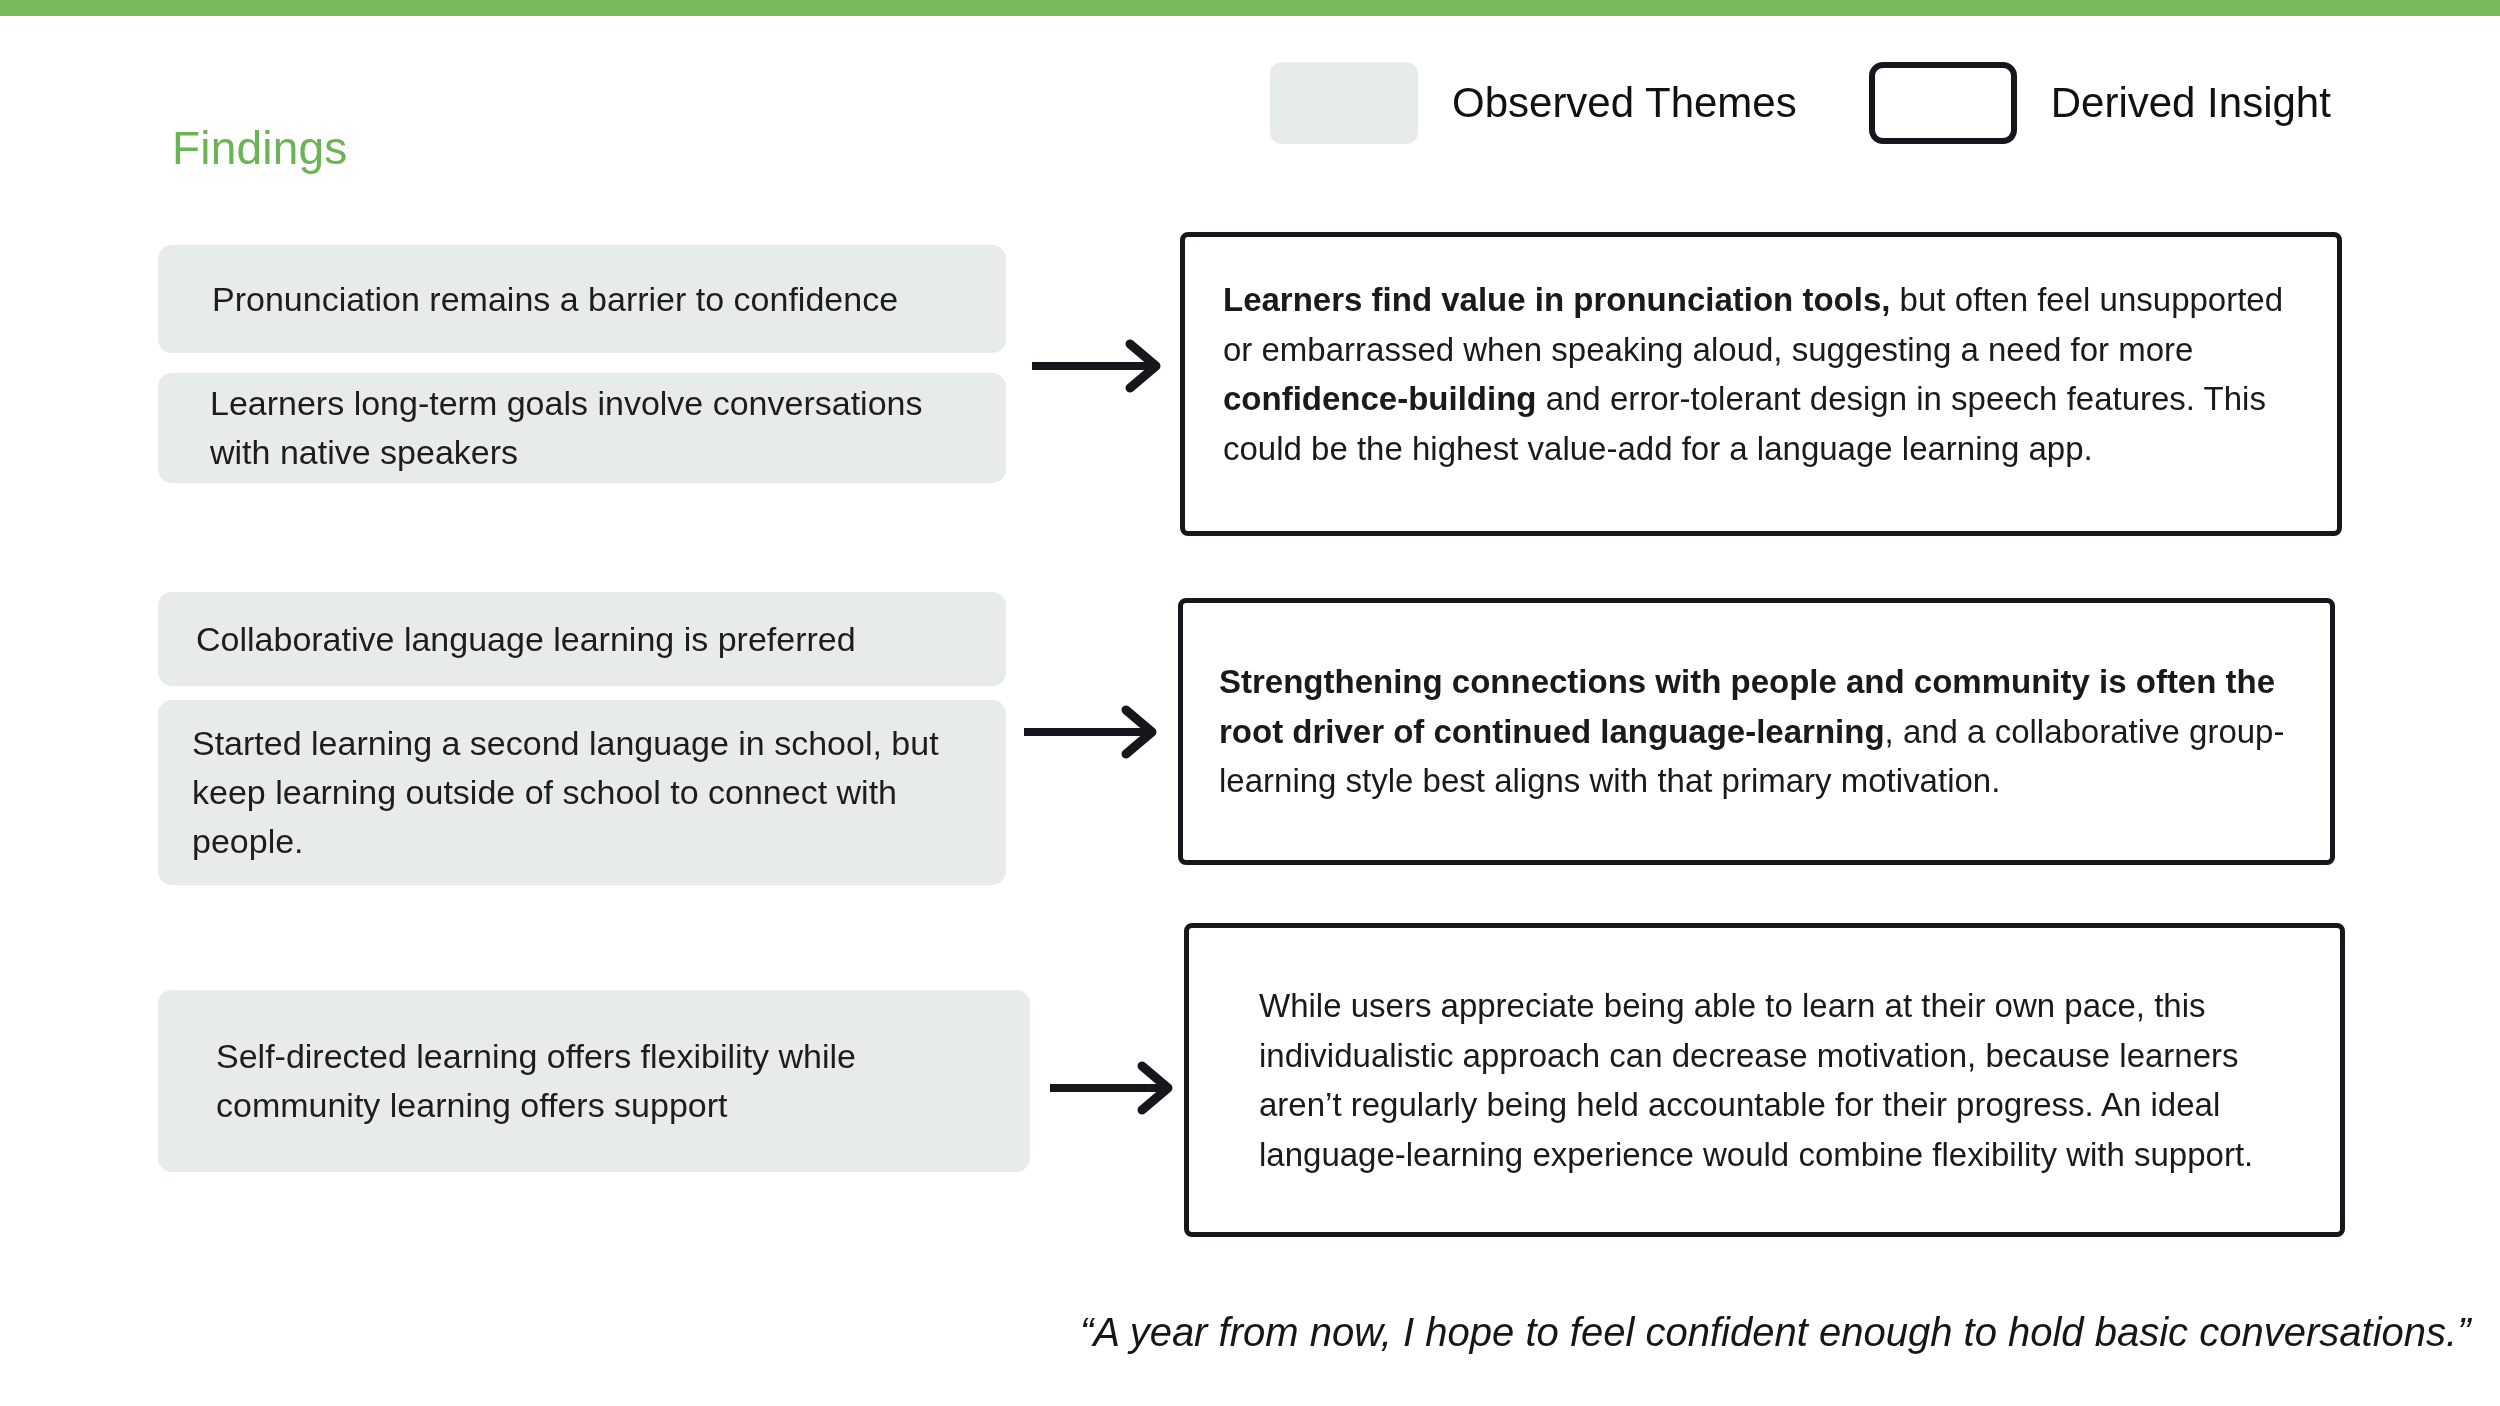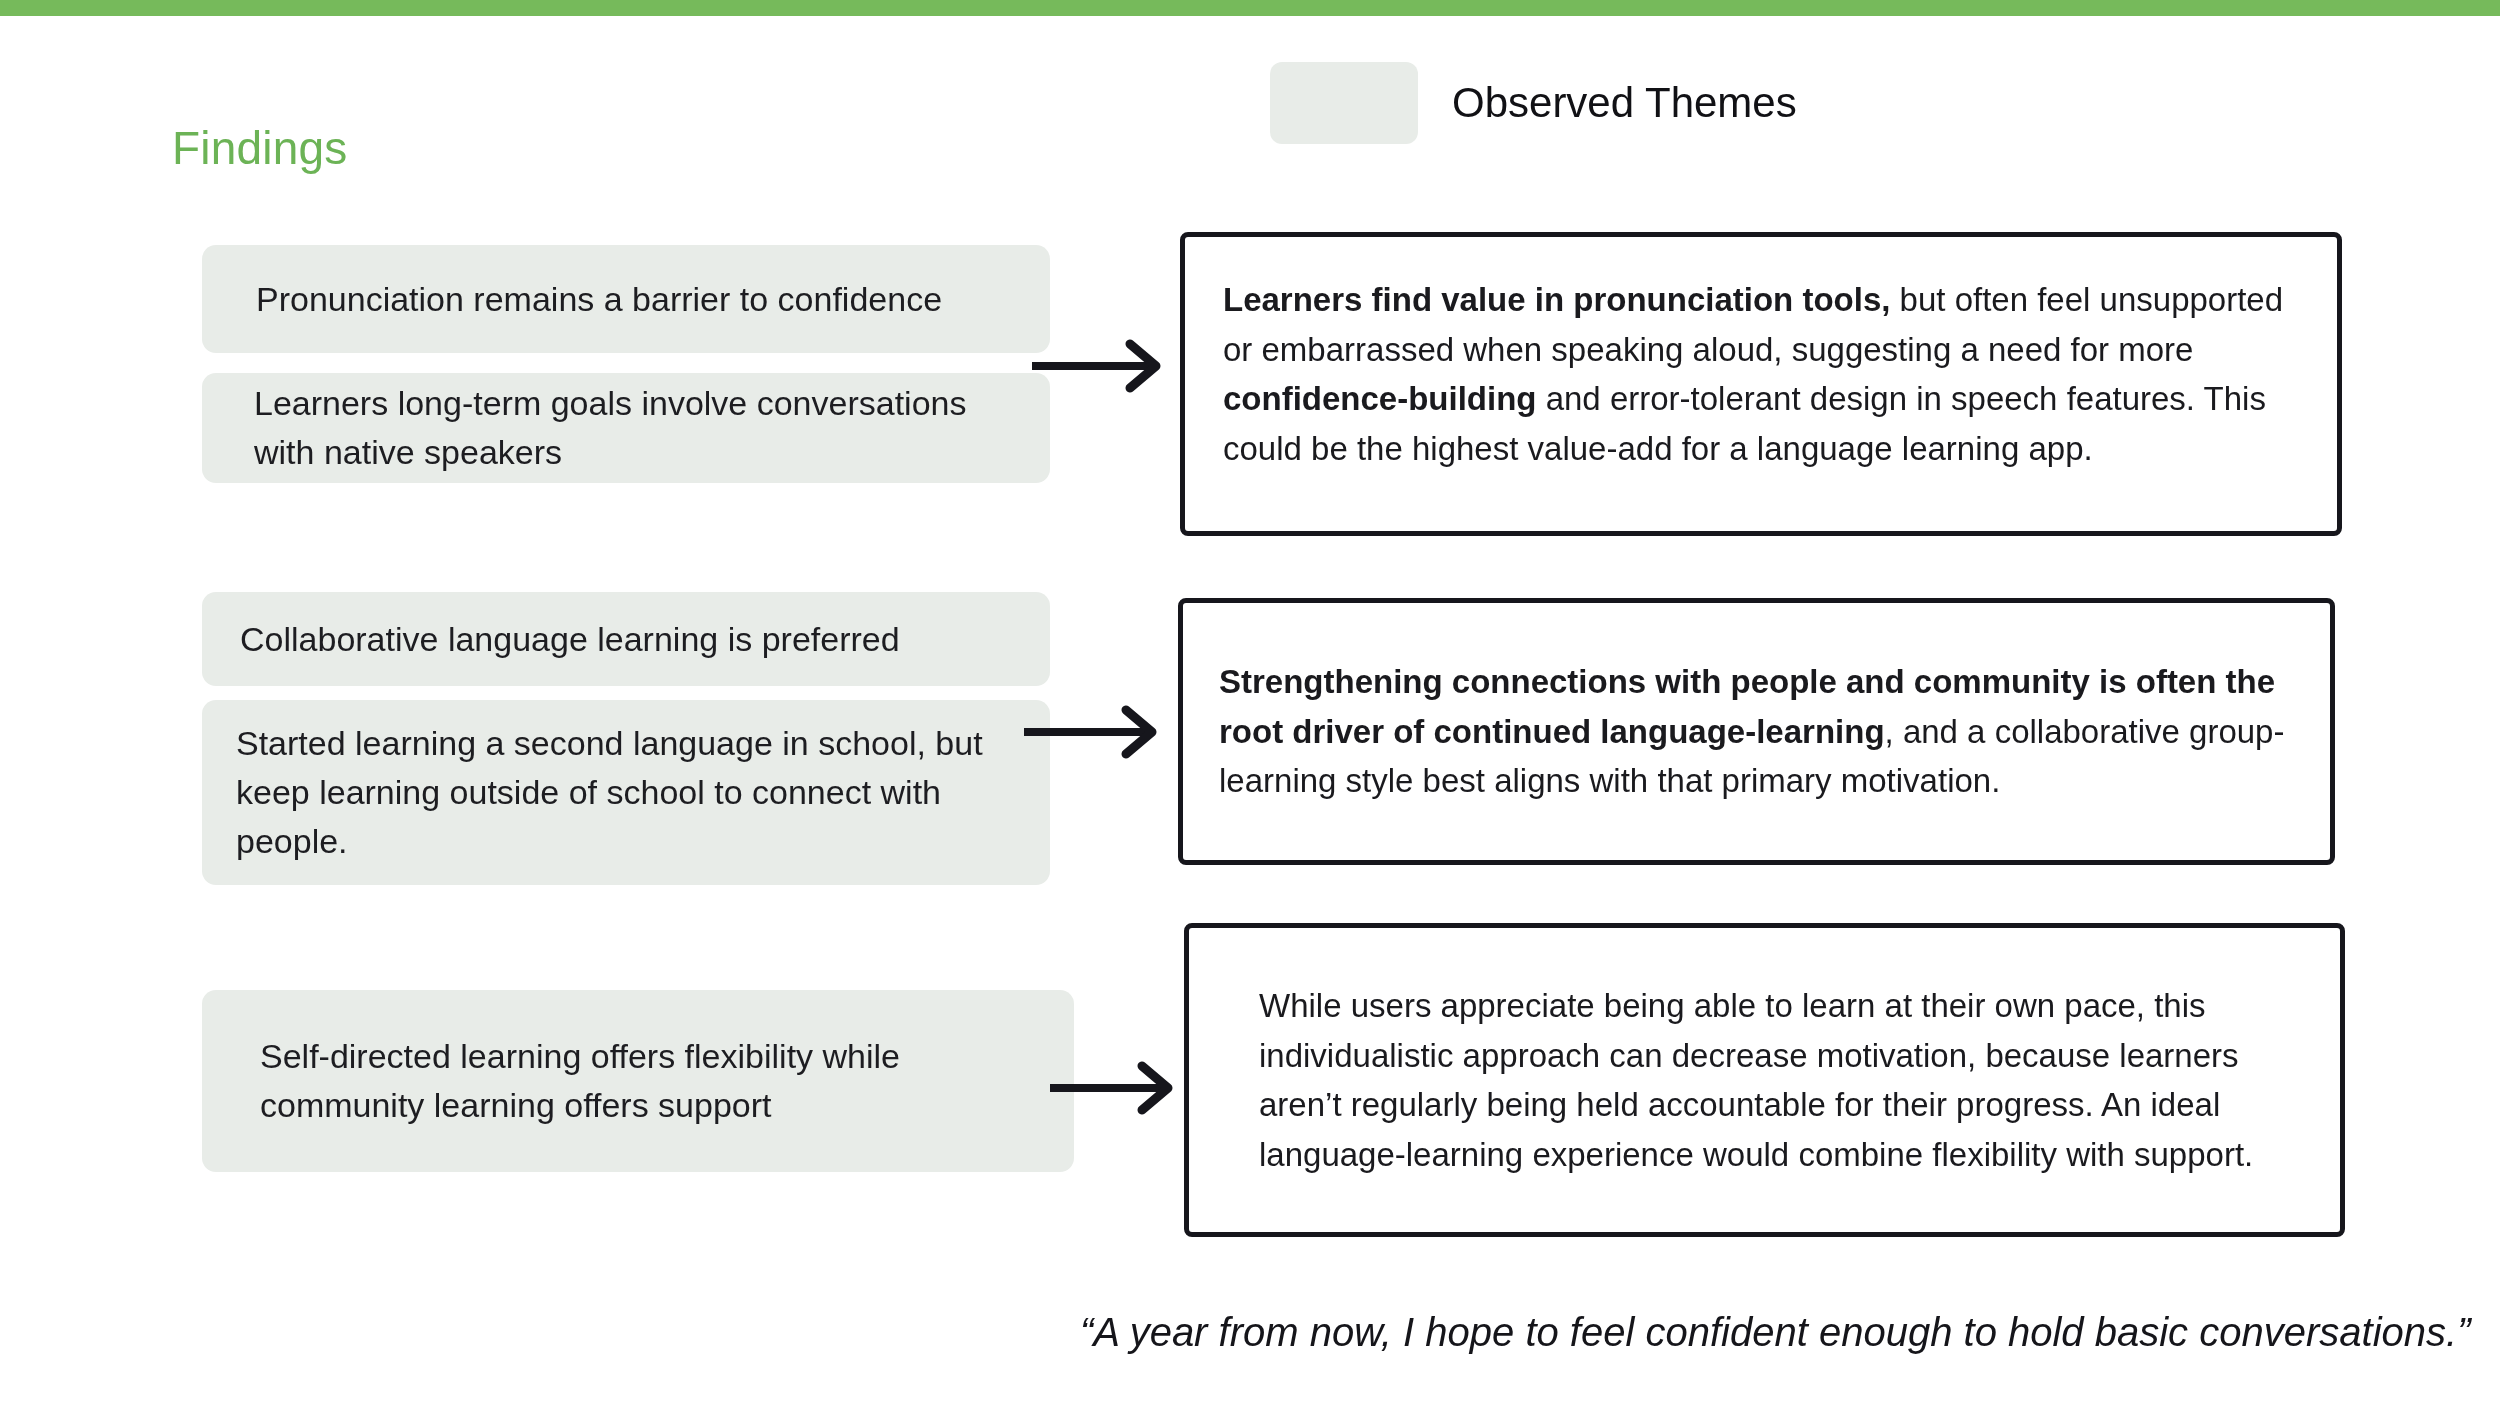--- a/index.html
+++ b/index.html
@@ -80,21 +80,20 @@
   #legend-gap { width: 72px; }
 
   
   .theme-card {
     position: absolute;
     background: #e8ece8;
     border-radius: 14px;
     box-sizing: border-box;
     display: flex;
     align-items: center;
-    margin-left: 44px;
   }
   .theme-text {
     font-size: 34px;
     line-height: 1.44;
     color: #1d1d21;
     padding: 0 34px;
   }
 
   #theme-card-0 { left: 158px; top: 245px; width: 848px; height: 108px; }
   #theme-card-0 .theme-text { padding-left: 54px; }
@@ -159,20 +158,24 @@
   <div id="top-bar"></div>
 
   <div id="findings-title">Findings</div>
 
   <div id="legend">
     <div class="legend-entry">
       <div class="legend-swatch-filled"></div>
       <div class="legend-label">Observed Themes</div>
     </div>
     <div id="legend-gap"></div>
+    <div class="legend-entry">
+      <div class="legend-swatch-outline"></div>
+      <div class="legend-label">Derived Insight</div>
+    </div>
   </div>
 
   <div class="theme-card" id="theme-card-0">
     <div class="theme-text">Pronunciation remains a barrier to confidence</div>
   </div>
   <div class="theme-card" id="theme-card-1">
     <div class="theme-text">Learners long-term goals involve conversations with native speakers</div>
   </div>
   <div class="theme-card" id="theme-card-2">
     <div class="theme-text">Collaborative language learning is preferred</div>

